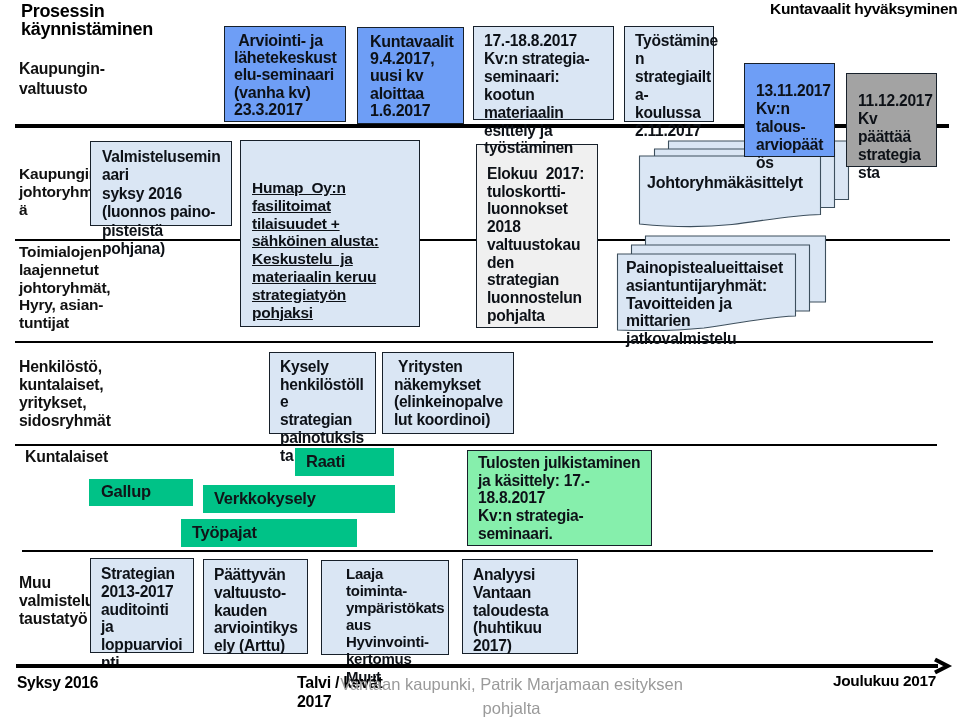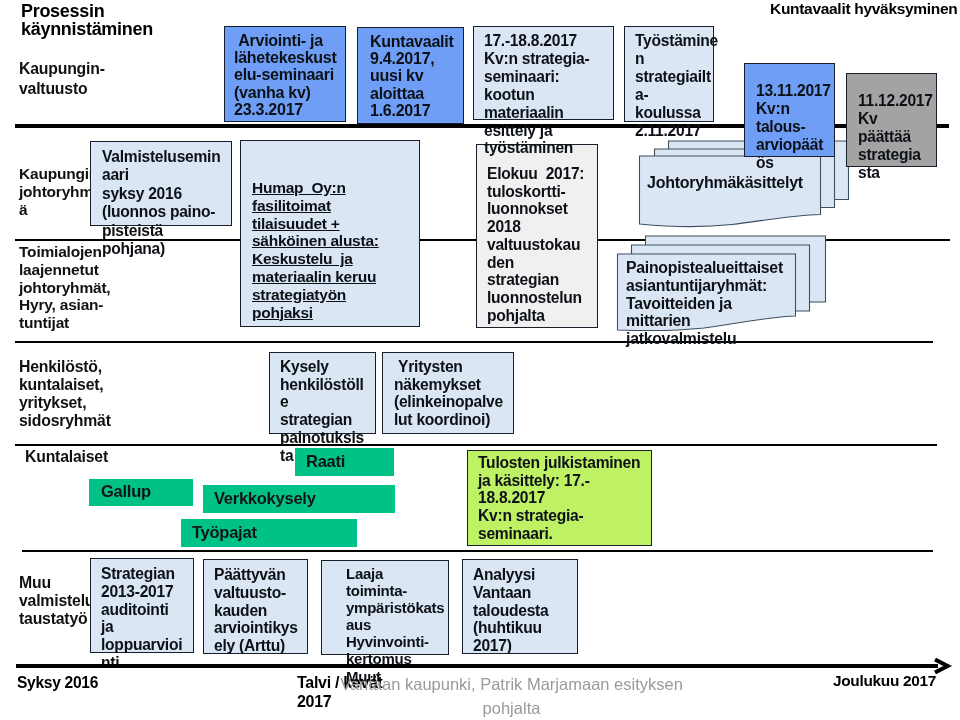--- a/index.html
+++ b/index.html
@@ -137,21 +137,21 @@
 ta</div>
   <div class="bx" style="left:382px;top:352px;width:132px;height:82px;background:#DAE6F4;font-size:15.6px;line-height:17.7px;padding:5px 0 0 11px;"> Yritysten
 näkemykset
 (elinkeinopalve
 lut koordinoi)</div>
 
   <div class="grn" style="left:295px;top:448px;width:99px;height:28px;background:#00C287;font-size:16.5px;line-height:19px;padding:4px 0 0 11px;box-sizing:border-box;">Raati</div>
   <div class="grn" style="left:89px;top:479px;width:104px;height:27px;background:#00C287;font-size:16.5px;line-height:19px;padding:3px 0 0 12px;box-sizing:border-box;">Gallup</div>
   <div class="grn" style="left:203px;top:485px;width:192px;height:28px;background:#00C287;font-size:16.5px;line-height:19px;padding:4px 0 0 11px;box-sizing:border-box;">Verkkokysely</div>
   <div class="grn" style="left:181px;top:519px;width:176px;height:28px;background:#00C287;font-size:16.5px;line-height:19px;padding:4px 0 0 11px;box-sizing:border-box;">Työpajat</div>
-  <div class="bx" style="left:467px;top:450px;width:185px;height:96px;background:#bef264;font-size:15.6px;line-height:17.7px;padding:3px 0 0 10px;">Tulosten julkistaminen
+  <div class="bx" style="left:467px;top:450px;width:185px;height:96px;background:#86efac;font-size:15.6px;line-height:17.7px;padding:3px 0 0 10px;">Tulosten julkistaminen
 ja käsittely: 17.-
 18.8.2017
 Kv:n strategia-
 seminaari.</div>
 
   <div class="bx" style="left:90px;top:558px;width:104px;height:95px;background:#DAE6F4;font-size:15.6px;line-height:17.8px;padding:6px 0 0 10px;">Strategian
 2013-2017
 auditointi
 ja
 loppuarvioi

